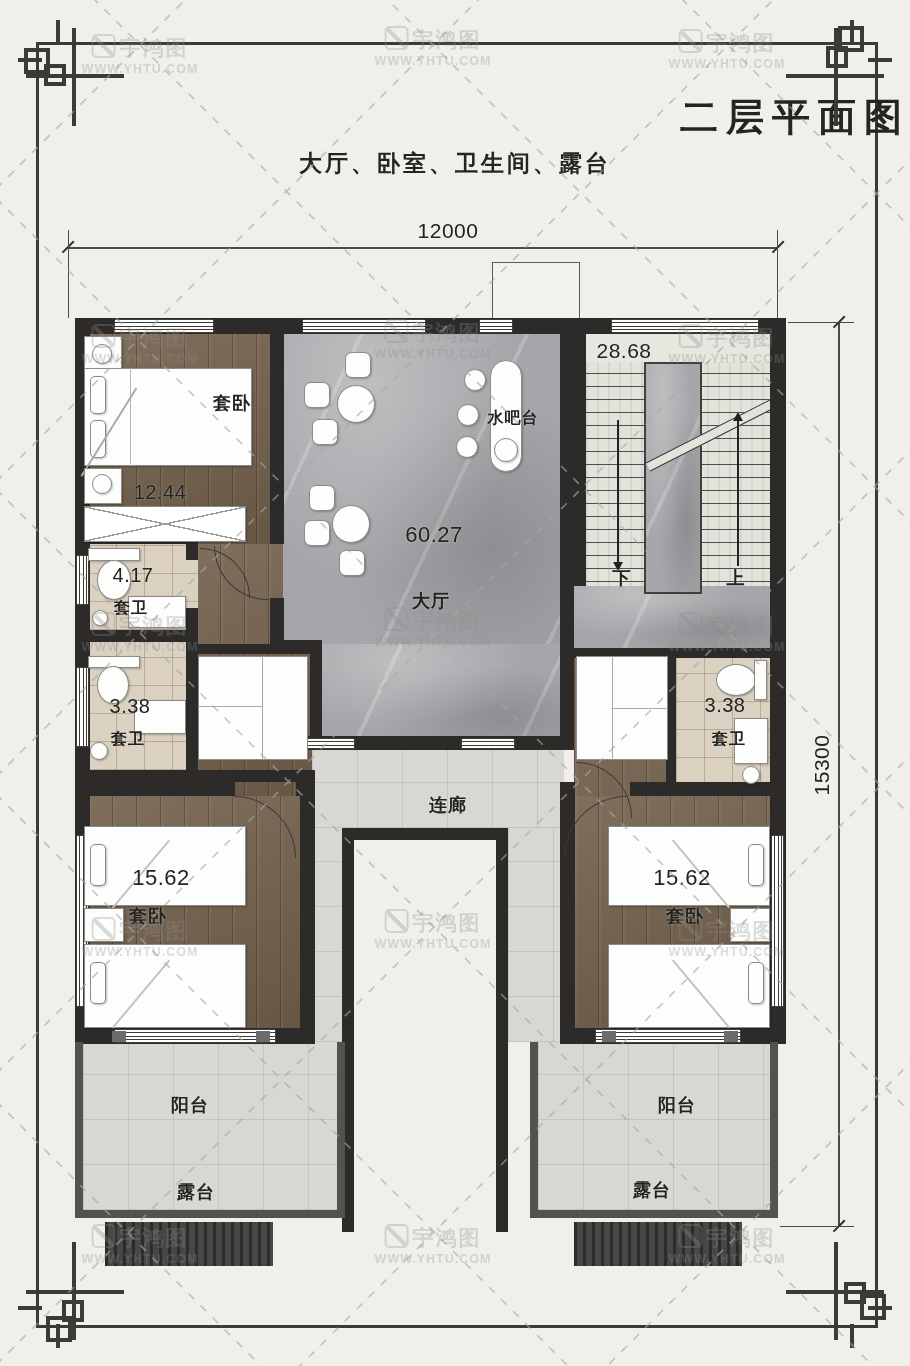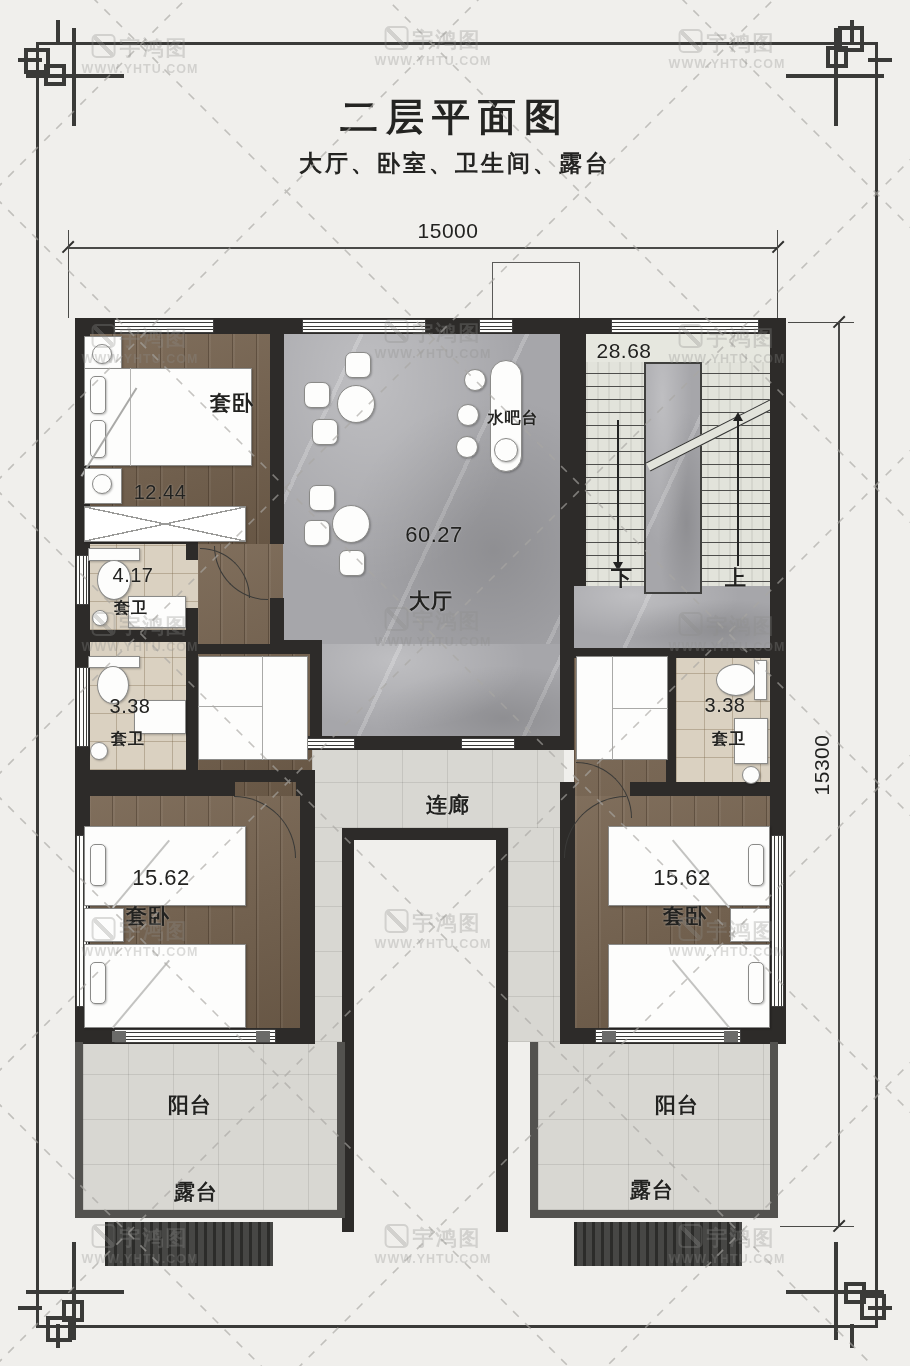--- a/index.html
+++ b/index.html
@@ -24,21 +24,21 @@
     background-image:repeating-linear-gradient(0deg,rgba(0,0,0,.09) 0 1px,transparent 1px 45px),
     repeating-linear-gradient(90deg,rgba(0,0,0,.09) 0 1px,transparent 1px 45px)}
   .stairsA{position:absolute;background-color:#e2e3db;
     background-image:repeating-linear-gradient(180deg,#4e4e4c 0 1.3px,transparent 1.3px 13px),
     repeating-linear-gradient(90deg,rgba(0,0,0,.06) 0 2px,transparent 2px 11px)}
   .hatch{position:absolute;background:repeating-linear-gradient(90deg,#2c2c2a 0 3px,#474745 3px 9px)}
   .furn{position:absolute;background:#fdfdfc;border:1px solid #8a8a88;box-shadow:1px 1px 2px rgba(0,0,0,.25);box-sizing:border-box}
   .round{border-radius:50%}
   .door{position:absolute;box-sizing:border-box}
   .lbl{position:absolute;transform:translate(-50%,-50%);white-space:nowrap;color:#222220;z-index:30;text-shadow:0 0 2px rgba(255,255,255,.45)}
-  .cn{font-weight:600;font-size:21px;letter-spacing:1px}
+  .cn{font-weight:600;font-size:18px;letter-spacing:1px}
   .num{font-weight:400;font-size:20px;letter-spacing:.5px}
   .dim{position:absolute;background:#4a4a48}
   .tick{position:absolute;width:16px;height:1.6px;background:#2f2f2d;transform:rotate(-45deg)}
   .wm{position:absolute;z-index:55;opacity:.30;color:#8e8e8c;text-align:center;transform:translate(-50%,-50%);pointer-events:none}
   .wm b{font-size:21px;letter-spacing:2px;font-weight:700}
   .wm .lg{display:inline-block;width:20px;height:20px;border:2.5px solid #8e8e8c;border-radius:5px;vertical-align:-3px;margin-right:4px;
      background:linear-gradient(45deg,transparent 42%,#8e8e8c 42% 58%,transparent 58%)}
   .wm div{font-size:12.5px;letter-spacing:1px;font-weight:700}
   svg.overlay{position:absolute;left:0;top:0;z-index:50;pointer-events:none}
   .corner{position:absolute;z-index:5}
@@ -81,24 +81,24 @@
   <g fill="none" stroke="#3a3a38" stroke-width="4">
       <path d="M46 6 V30"></path>
       <path d="M6 46 H30"></path>
     <rect x="14" y="36" width="22" height="22"></rect>
       <rect x="34" y="52" width="18" height="18"></rect>
     <path d="M14 62 H112"></path>
       <path d="M62 14 V112"></path>
     </g>
   </svg>
 
-<div class="abs" style="left:0;right:0;top:92px;text-align:center;font-size:38px;font-weight:700;letter-spacing:8px">二层平面图</div>
+<div class="abs" style="left:0;right:0;top:92px;text-align:right;font-size:38px;font-weight:700;letter-spacing:8px">二层平面图</div>
 <div class="abs" style="left:0;right:0;top:148px;text-align:center;font-size:23px;font-weight:600;letter-spacing:3px">大厅、卧室、卫生间、露台</div>
 
-<div class="lbl num" style="left:448px;top:231px;font-size:21px">15000</div>
+<div class="lbl num" style="left:448px;top:231px;font-size:21px">12000</div>
 <div class="dim" style="left:68px;top:247px;width:710px;height:1.6px"></div>
 <div class="tick" style="left:60px;top:246px"></div>
 <div class="tick" style="left:770px;top:246px"></div>
 <div class="dim" style="left:68px;top:230px;width:1px;height:88px"></div>
 <div class="dim" style="left:777px;top:230px;width:1px;height:88px"></div>
 
 <div class="dim" style="left:838px;top:322px;width:1.6px;height:904px"></div>
 <div class="tick" style="left:831px;top:321px"></div>
 <div class="tick" style="left:831px;top:1225px"></div>
 <div class="dim" style="left:788px;top:322px;width:66px;height:1px"></div>

